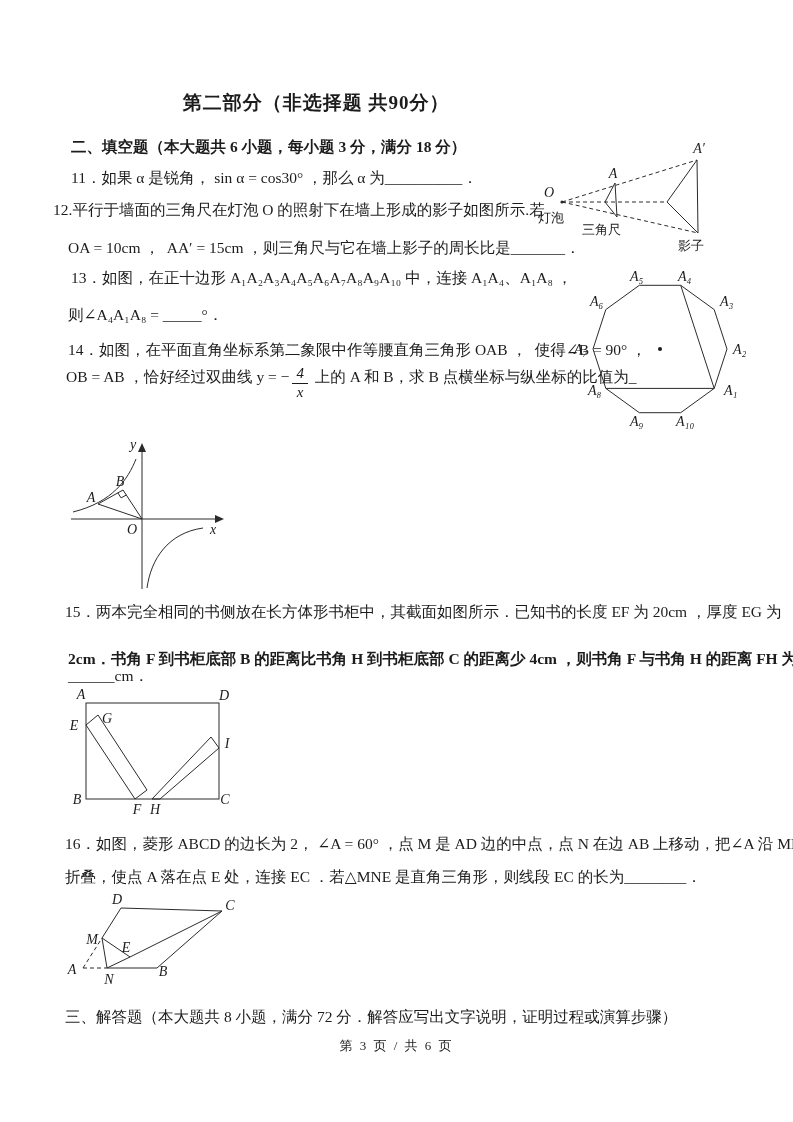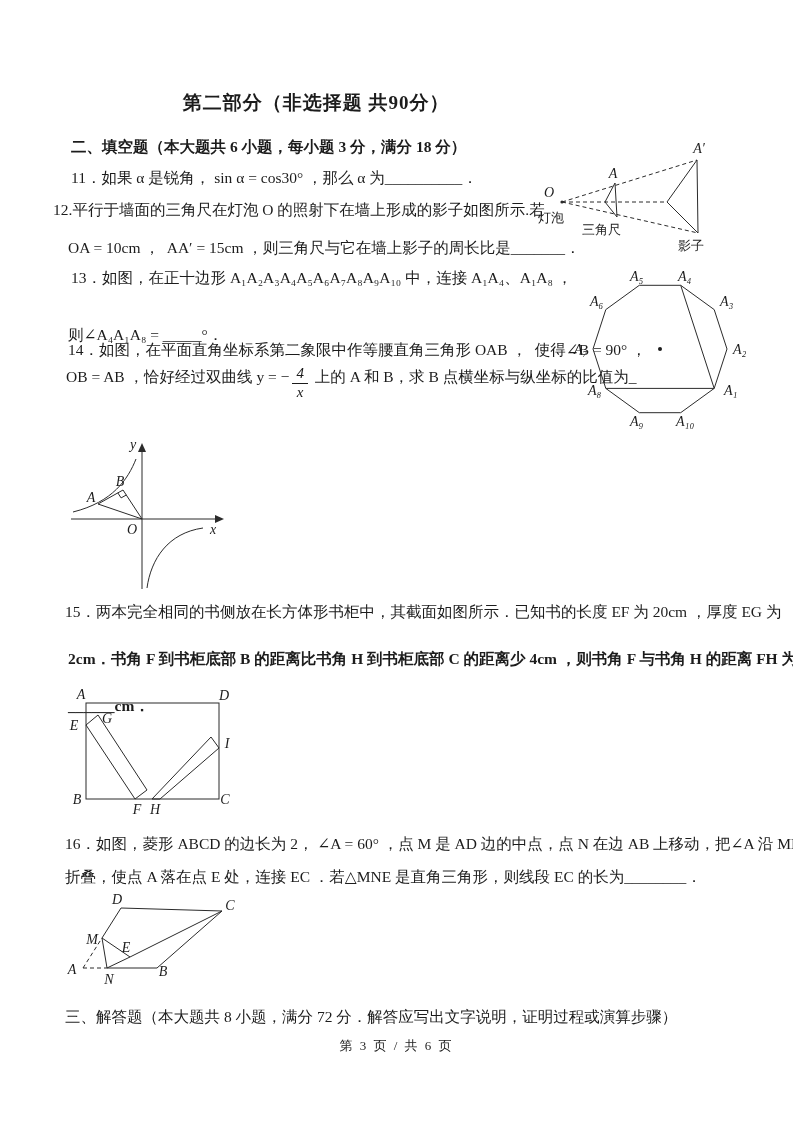--- a/index.html
+++ b/index.html
@@ -47,21 +47,21 @@
   <polygon class="stroke" points="161,22 162,95 131,64"></polygon>
   <text x="13" y="59" text-anchor="middle">O</text>
   <text class="cjk" x="2" y="84">灯泡</text>
   <text x="77" y="40" text-anchor="middle">A</text>
   <text x="163" y="15" text-anchor="middle">A′</text>
   <text class="cjk" x="46" y="96">三角尺</text>
   <text class="cjk" x="142" y="112">影子</text>
 </svg>
 
 <div class="line" style="top:267px;left:71px;">13．如图，在正十边形 A₁A₂A₃A₄A₅A₆A₇A₈A₉A₁₀ 中，连接 A₁A₄、A₁A₈ ，</div>
-<div class="line" style="top:304px;left:68px;margin-top:20px;">则∠A₄A₁A₈ = _____°．</div>
+<div class="line" style="top:304px;left:68px;">则∠A₄A₁A₈ = _____°．</div>
 
 <svg style="left:580px;top:272px;" width="210" height="156" viewBox="0 0 210 156">
   <polygon class="stroke" points="147,77 134.2,37.6 100.7,13.3 59.3,13.3 25.8,37.6 13,77 25.8,116.4 59.3,140.7 100.7,140.7 134.2,116.4"></polygon>
   <line class="stroke" x1="134.2" y1="116.4" x2="100.7" y2="13.3"></line>
   <line class="stroke" x1="134.2" y1="116.4" x2="25.8" y2="116.4"></line>
   <circle cx="80" cy="77" r="2" fill="#1c1c1c"></circle>
   <text x="144" y="123">A₁</text>
   <text x="153" y="82">A₂</text>
   <text x="140" y="34">A₃</text>
   <text x="98" y="9">A₄</text>
@@ -91,21 +91,21 @@
   <polyline class="stroke" points="54.8,60.9 58.1,65.9 63.3,63"></polyline>
   <text x="70" y="17" text-anchor="middle">y</text>
   <text x="150" y="102" text-anchor="middle">x</text>
   <text x="69" y="102" text-anchor="middle">O</text>
   <text x="28" y="70" text-anchor="middle">A</text>
   <text x="57" y="54" text-anchor="middle">B</text>
 </svg>
 
 <div class="line" style="top:601px;left:65px;">15．两本完全相同的书侧放在长方体形书柜中，其截面如图所示．已知书的长度 EF 为 20cm ，厚度 EG 为</div>
 <div class="line" style="top:648px;left:68px;font-weight:bold;">2cm．书角 F 到书柜底部 B 的距离比书角 H 到书柜底部 C 的距离少 4cm ，则书角 F 与书角 H 的距离 FH 为</div>
-<div class="line" style="top:695px;left:68px;font-weight:bold;">______cm．</div>
+<div class="line" style="top:665px;left:68px;">______cm．</div>
 
 <svg style="left:63px;top:682px;" width="200" height="135" viewBox="0 0 200 135">
   <rect class="stroke" x="23" y="21" width="133" height="96"></rect>
   <polygon class="stroke" points="23,43 35,33 84,108 72,117"></polygon>
   <polygon class="stroke" points="89,117 148,55 156,66 97,117"></polygon>
   <text x="18" y="17" text-anchor="middle">A</text>
   <text x="161" y="18" text-anchor="middle">D</text>
   <text x="14" y="122" text-anchor="middle">B</text>
   <text x="162" y="122" text-anchor="middle">C</text>
   <text x="11" y="48" text-anchor="middle">E</text>

